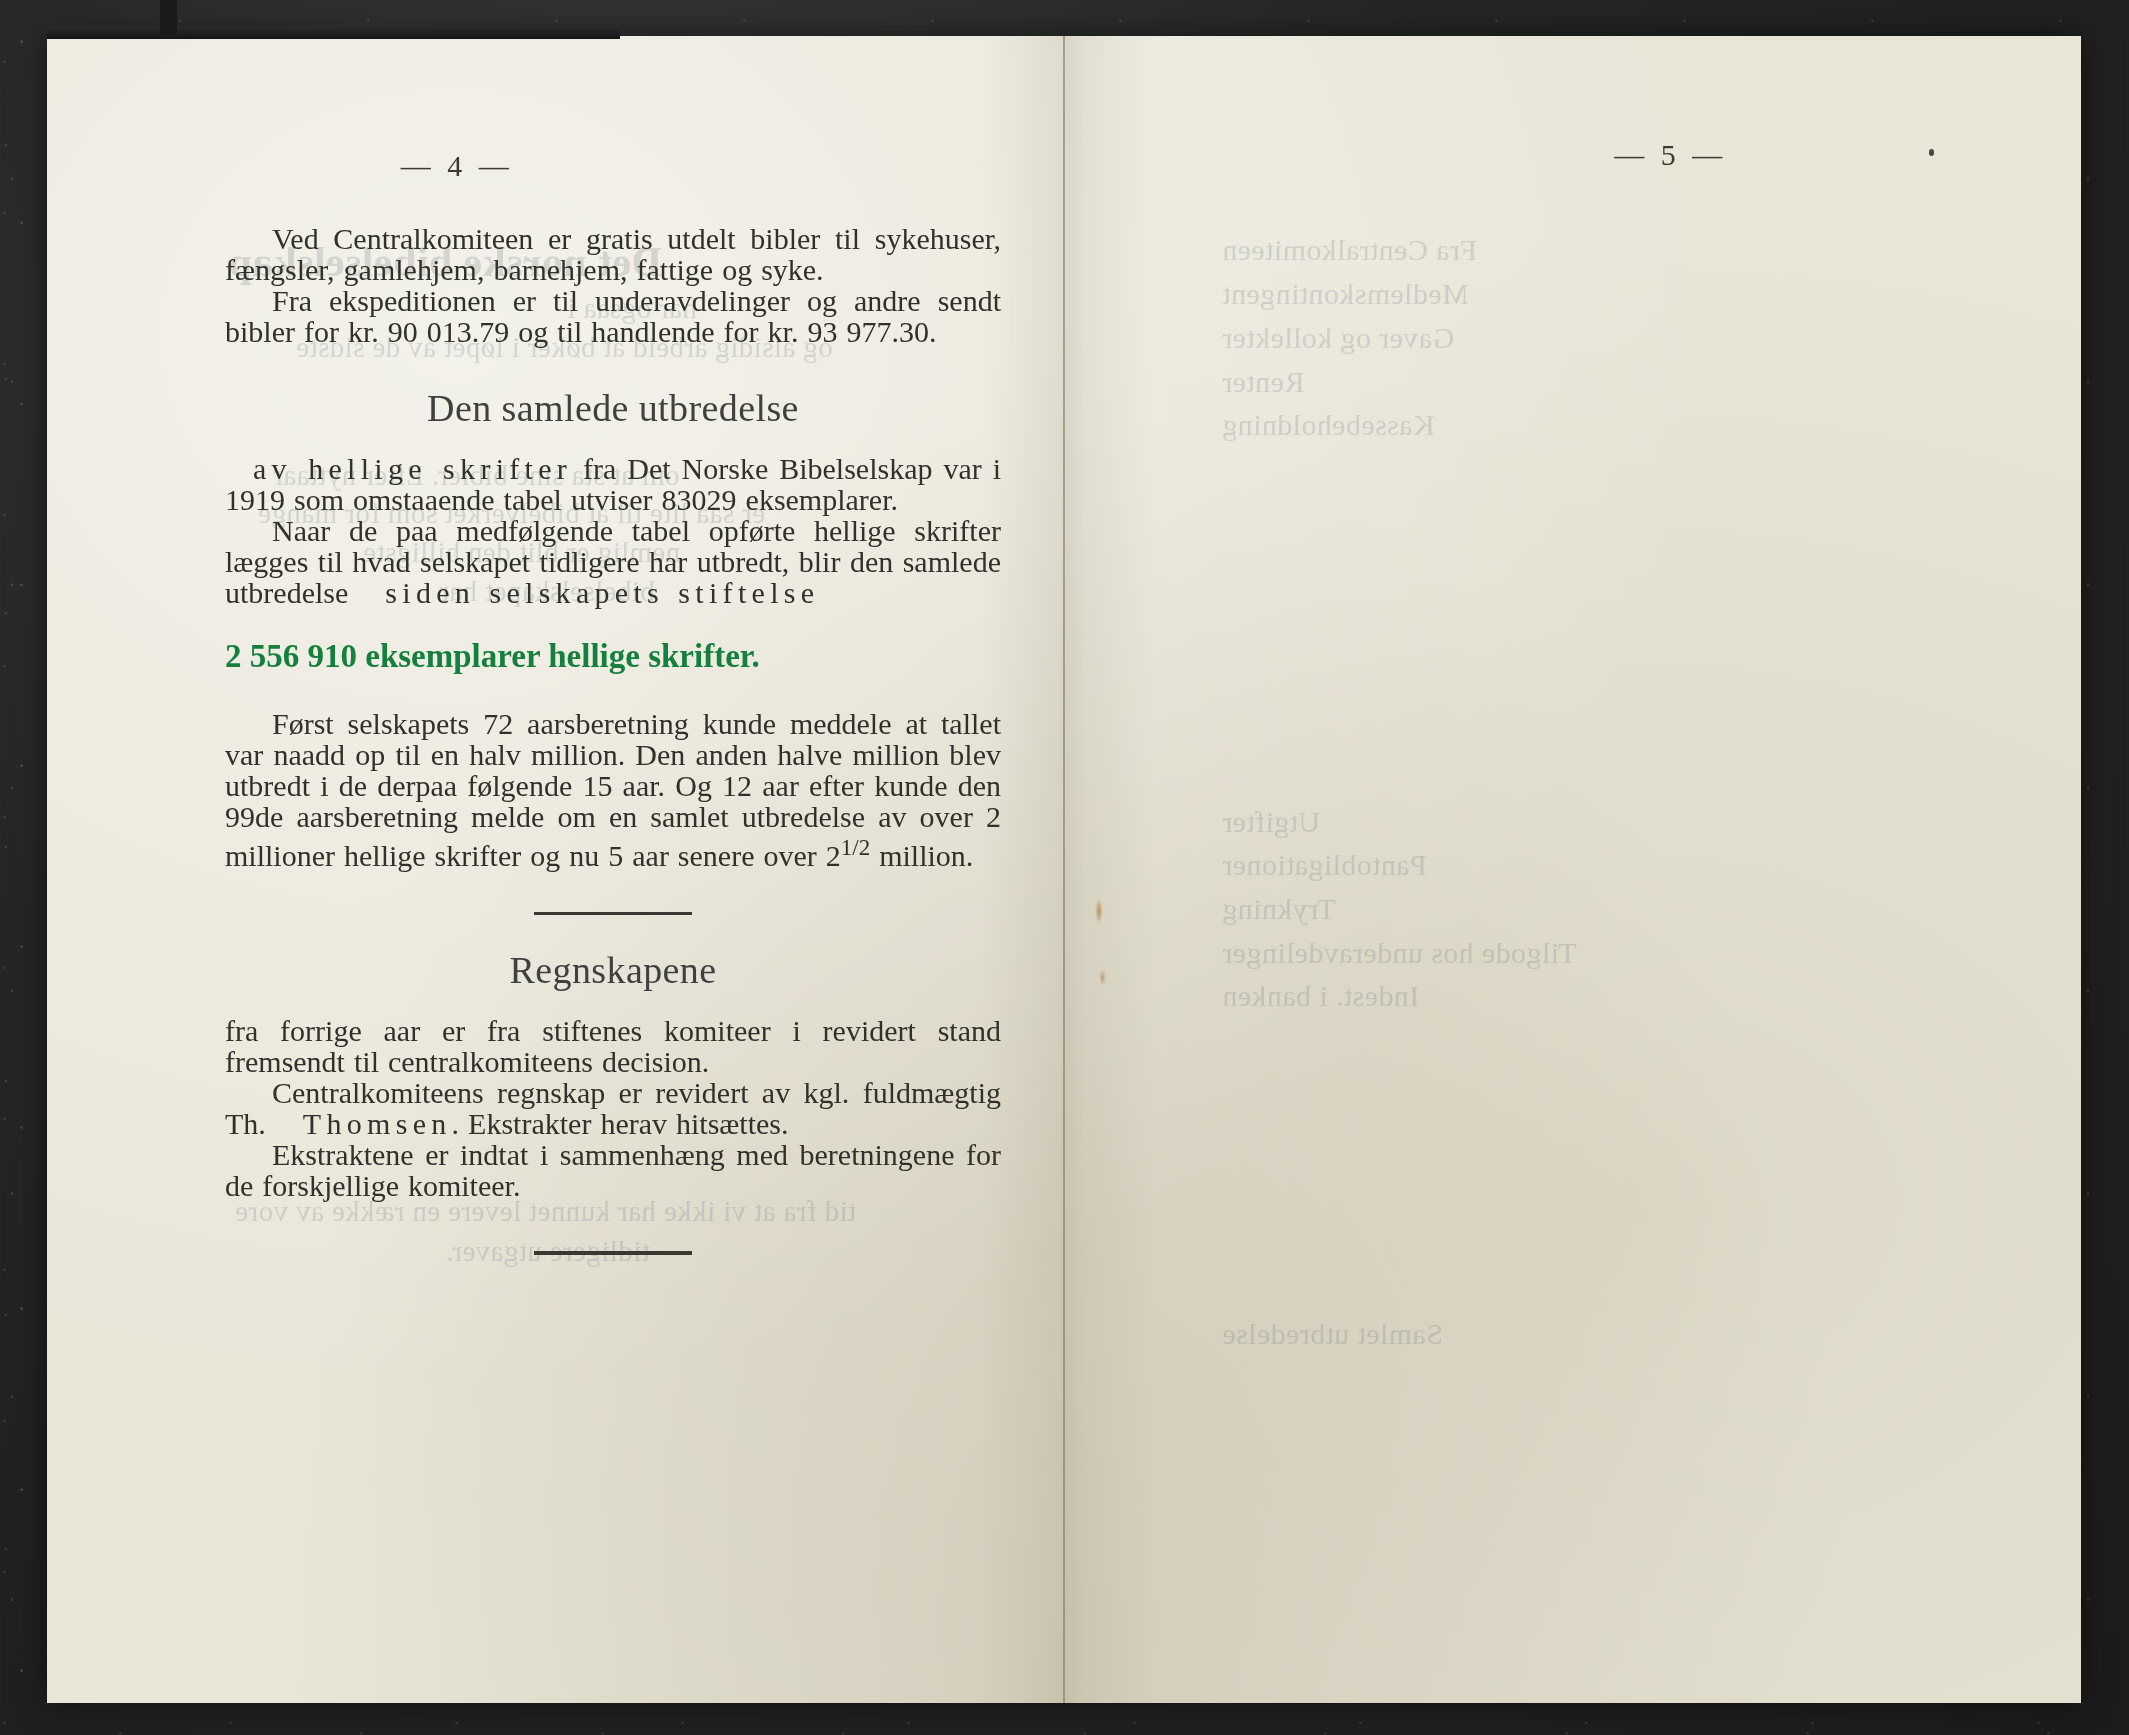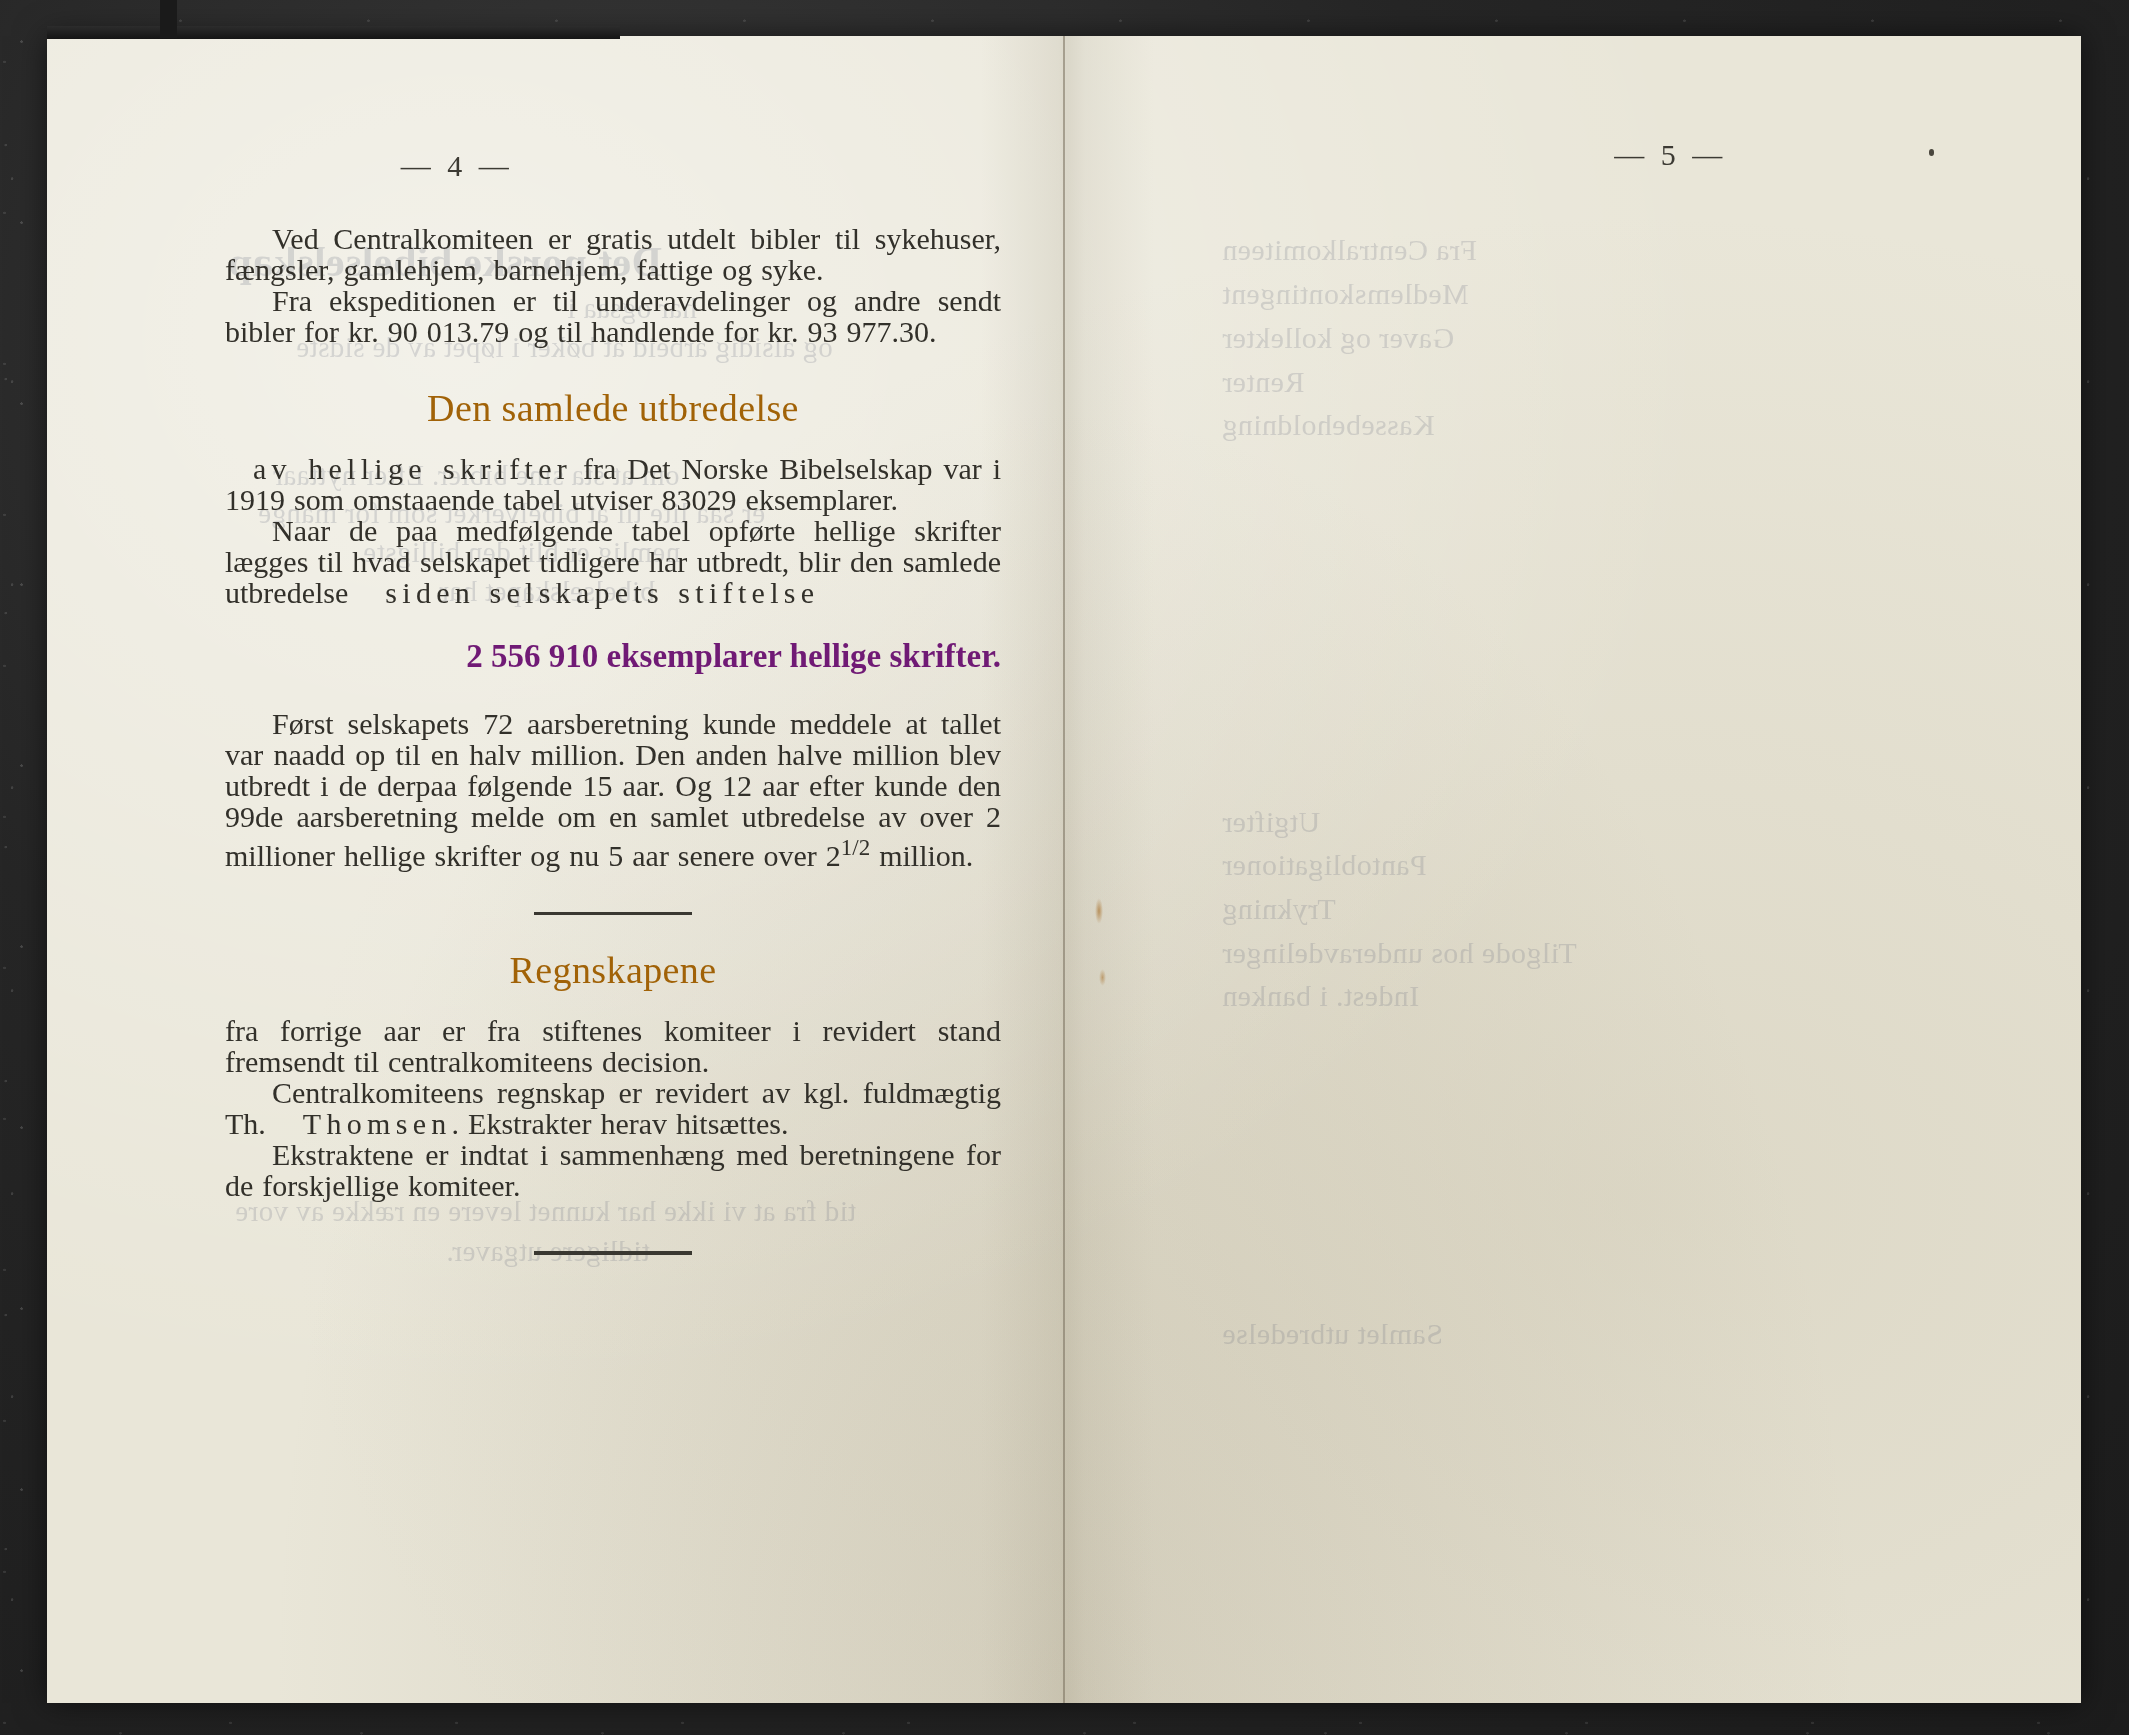--- a/index.html
+++ b/index.html
@@ -169,32 +169,32 @@
     word-spacing: 1.5px;
   }
   p.body.noindent { text-indent: 0; }
 
   h2.head{
     margin: 39px 0 22.6px 0;
     text-align: center;
     font-size: 38px;
     font-weight: normal;
     letter-spacing: 0.4px;
-    color: #a16207;
+    color: #404040;
   }
   h2.head.tight-top { margin-top: 53px; }
 
   .spaced { letter-spacing: 5.3px; margin-left: 28px; }
   .bold-center{
-    text-align:right;
+    text-align:left;
     font-size: 33px;
     font-weight: bold;
     letter-spacing: 0px;
     margin: 30px 0 33px 0;
-    color: #701a75;
+    color: #15803d;
   }
 
   .rule{
     width: 158px;
     height: 3.8px;
     background: #3a3831;
     margin: 41px auto 33px auto;
   }
 
   .fraction{ font-size: 23px; vertical-align: super; }

